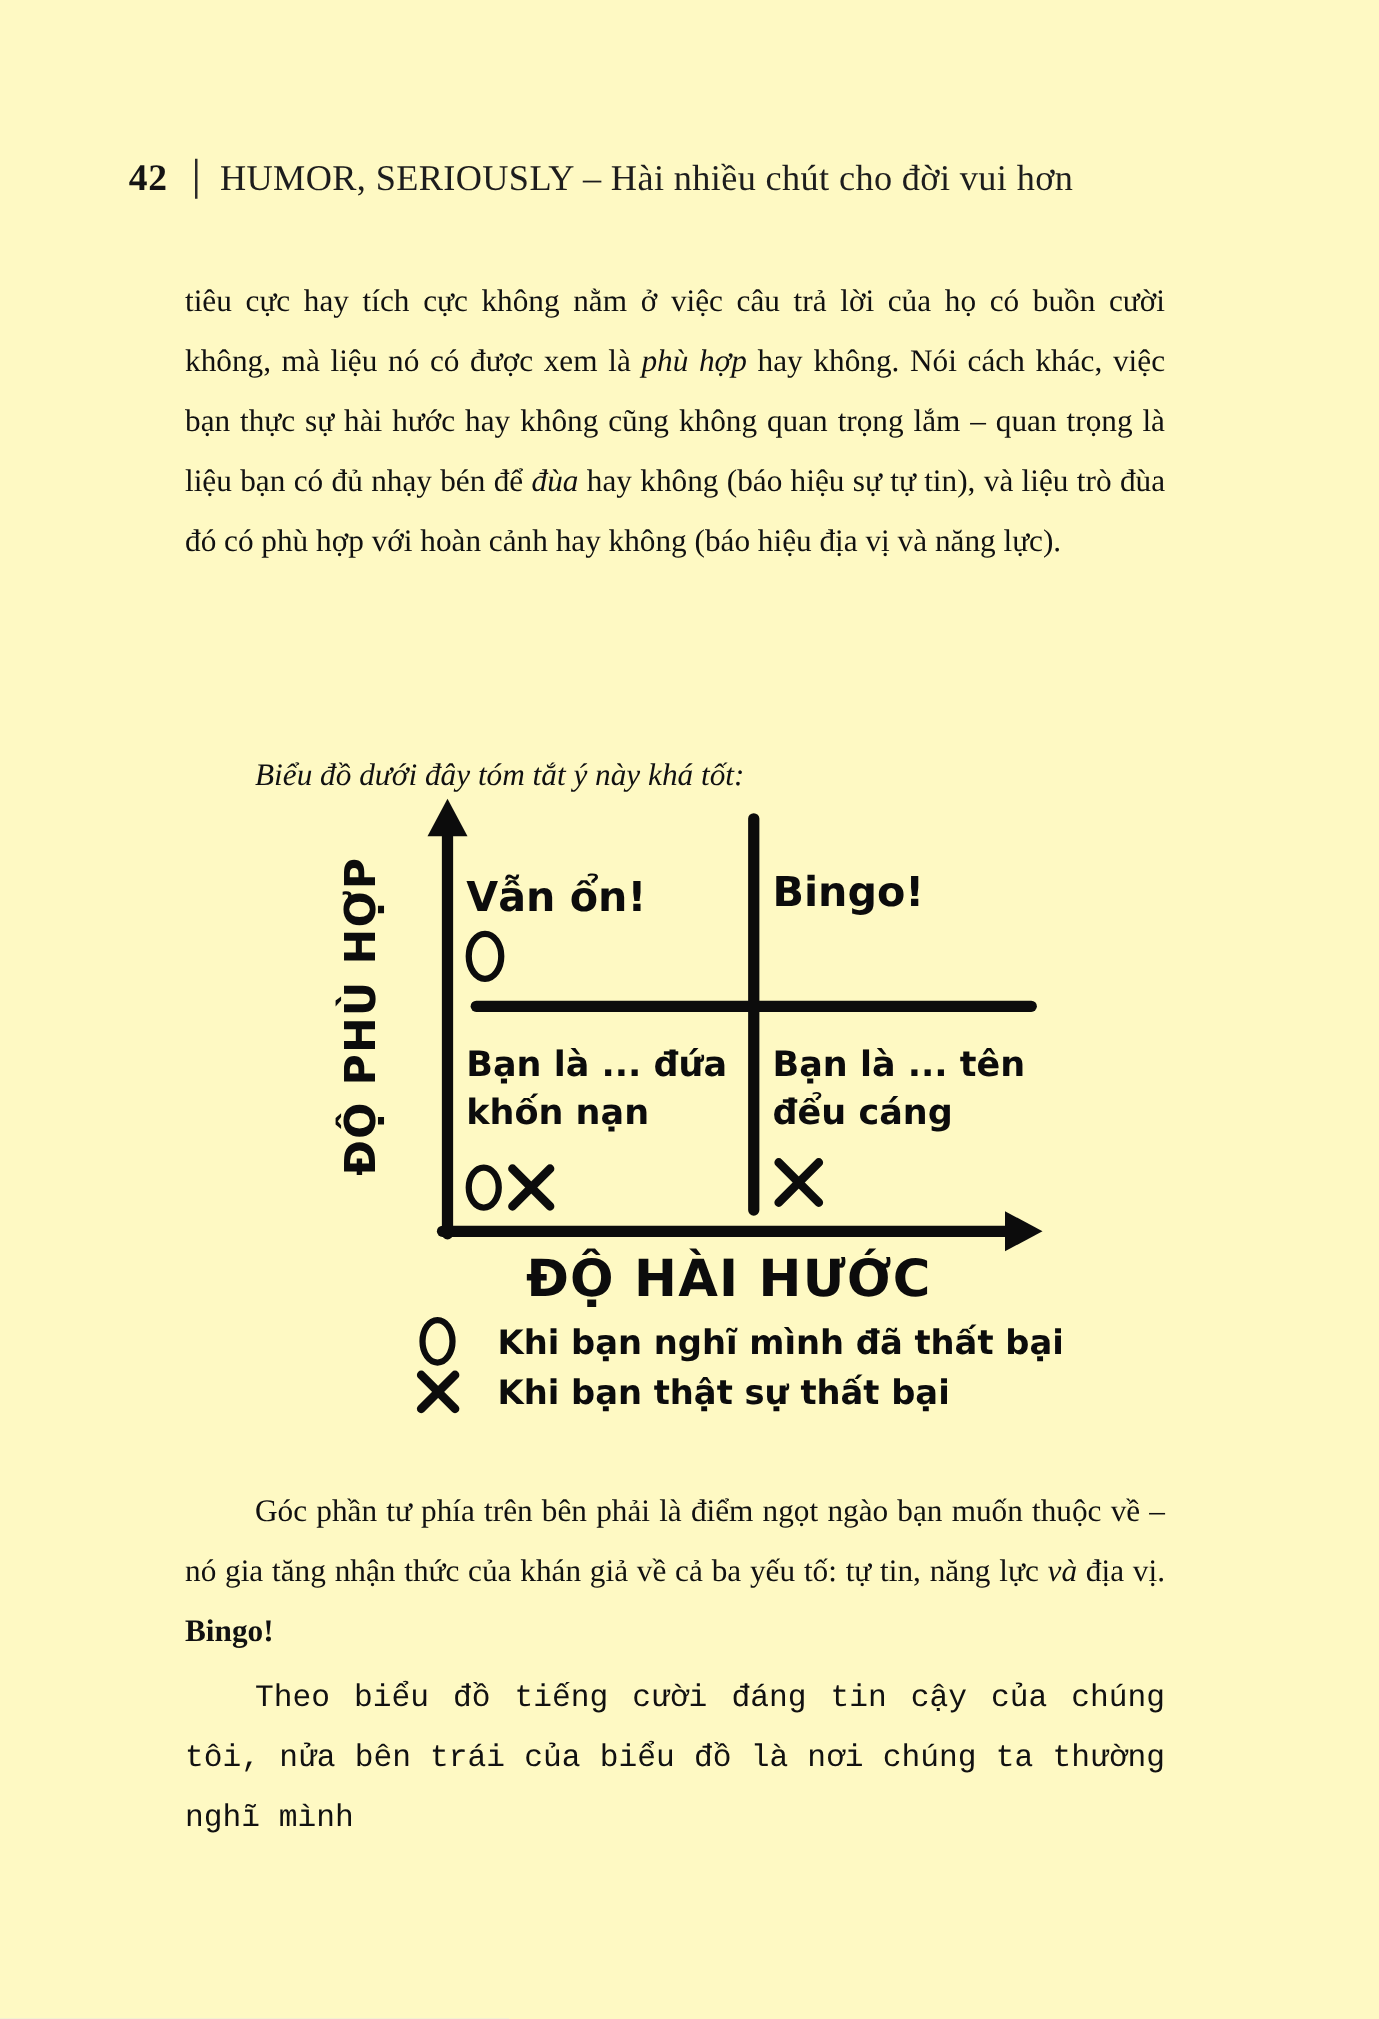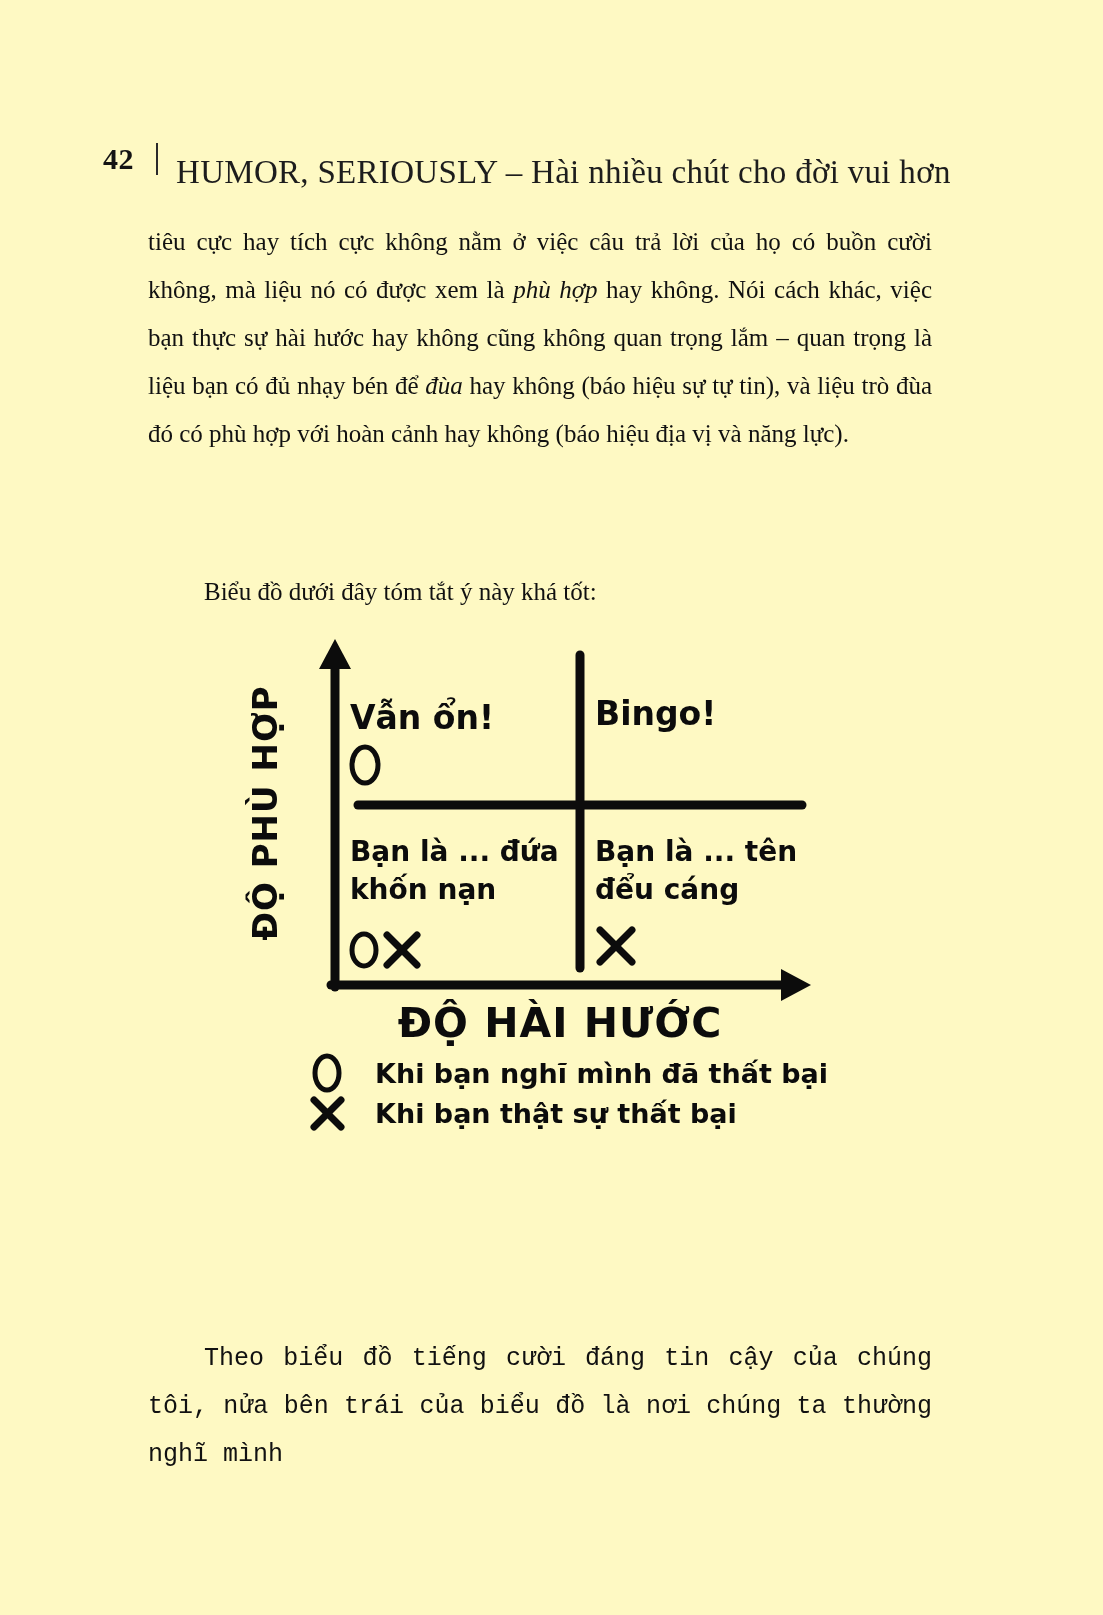--- a/index.html
+++ b/index.html
@@ -27,48 +27,48 @@
     font-size: 30px;
     letter-spacing: 0.5px;
   }
   .head-divider {
     width: 2px;
     height: 32px;
     background: #2a2a2a;
     margin: 0 18px 0 22px;
   }
   .head-title {
-    font-size: 33px;
+    font-size: 29px;
     letter-spacing: 0.3px;
     white-space: nowrap;
     color: #1d1d1d;
-    margin-top: 28px;
   }
   .body-block {
     position: absolute;
     left: 148px;
     width: 784px;
     font-size: 25px;
     line-height: 48px;
     text-align: justify;
     color: #111111;
   }
   .p1 { top: 218px; }
   .intro-line {
-    top: 568px;
+    top: 597px;
     text-indent: 56px;
     text-align: left;
+    font-style: italic;
   }
   .p3 { top: 1186px; text-indent: 56px; }
   .p4 { top: 1335px; text-indent: 56px; font-family: Liberation Mono, monospace; }
   .it { font-style: italic; }
   .bd { font-weight: bold; }
   .chart-wrap {
     position: absolute;
-    left: 215px;
+    left: 238px;
     top: 635px;
     width: 700px;
     height: 510px;
   }
   .chart-wrap svg { display: block; }
   .hand {
     font-family: "DejaVu Sans", sans-serif;
     font-weight: bold;
     fill: #0c0c0c;
   }
@@ -127,16 +127,17 @@
       <ellipse cx="112" cy="438" rx="12" ry="17" fill="none" stroke="#0c0c0c" stroke-width="5"></ellipse>
       <text class="hand" x="160" y="448" font-size="27">Khi bạn nghĩ mình đã thất bại</text>
       <g>
         <line x1="99" y1="465" x2="126" y2="492" stroke="#0c0c0c" stroke-width="7" stroke-linecap="round"></line>
         <line x1="126" y1="465" x2="99" y2="492" stroke="#0c0c0c" stroke-width="7" stroke-linecap="round"></line>
       </g>
       <text class="hand" x="160" y="488" font-size="27">Khi bạn thật sự thất bại</text>
     </svg>
   </div>
 
+  <p class="body-block p3"><span>Góc phần tư phía trên bên phải là điểm ngọt ngào bạn muốn thuộc về – nó gia tăng nhận thức của khán giả về cả ba yếu tố: tự tin, năng lực </span><span class="it">và</span><span> địa vị. </span><span class="bd">Bingo!</span></p>
 
   <p class="body-block p4">Theo biểu đồ tiếng cười đáng tin cậy của chúng tôi, nửa bên trái của biểu đồ là nơi chúng ta thường nghĩ mình</p>
 
 </div>
 
 </body></html>

